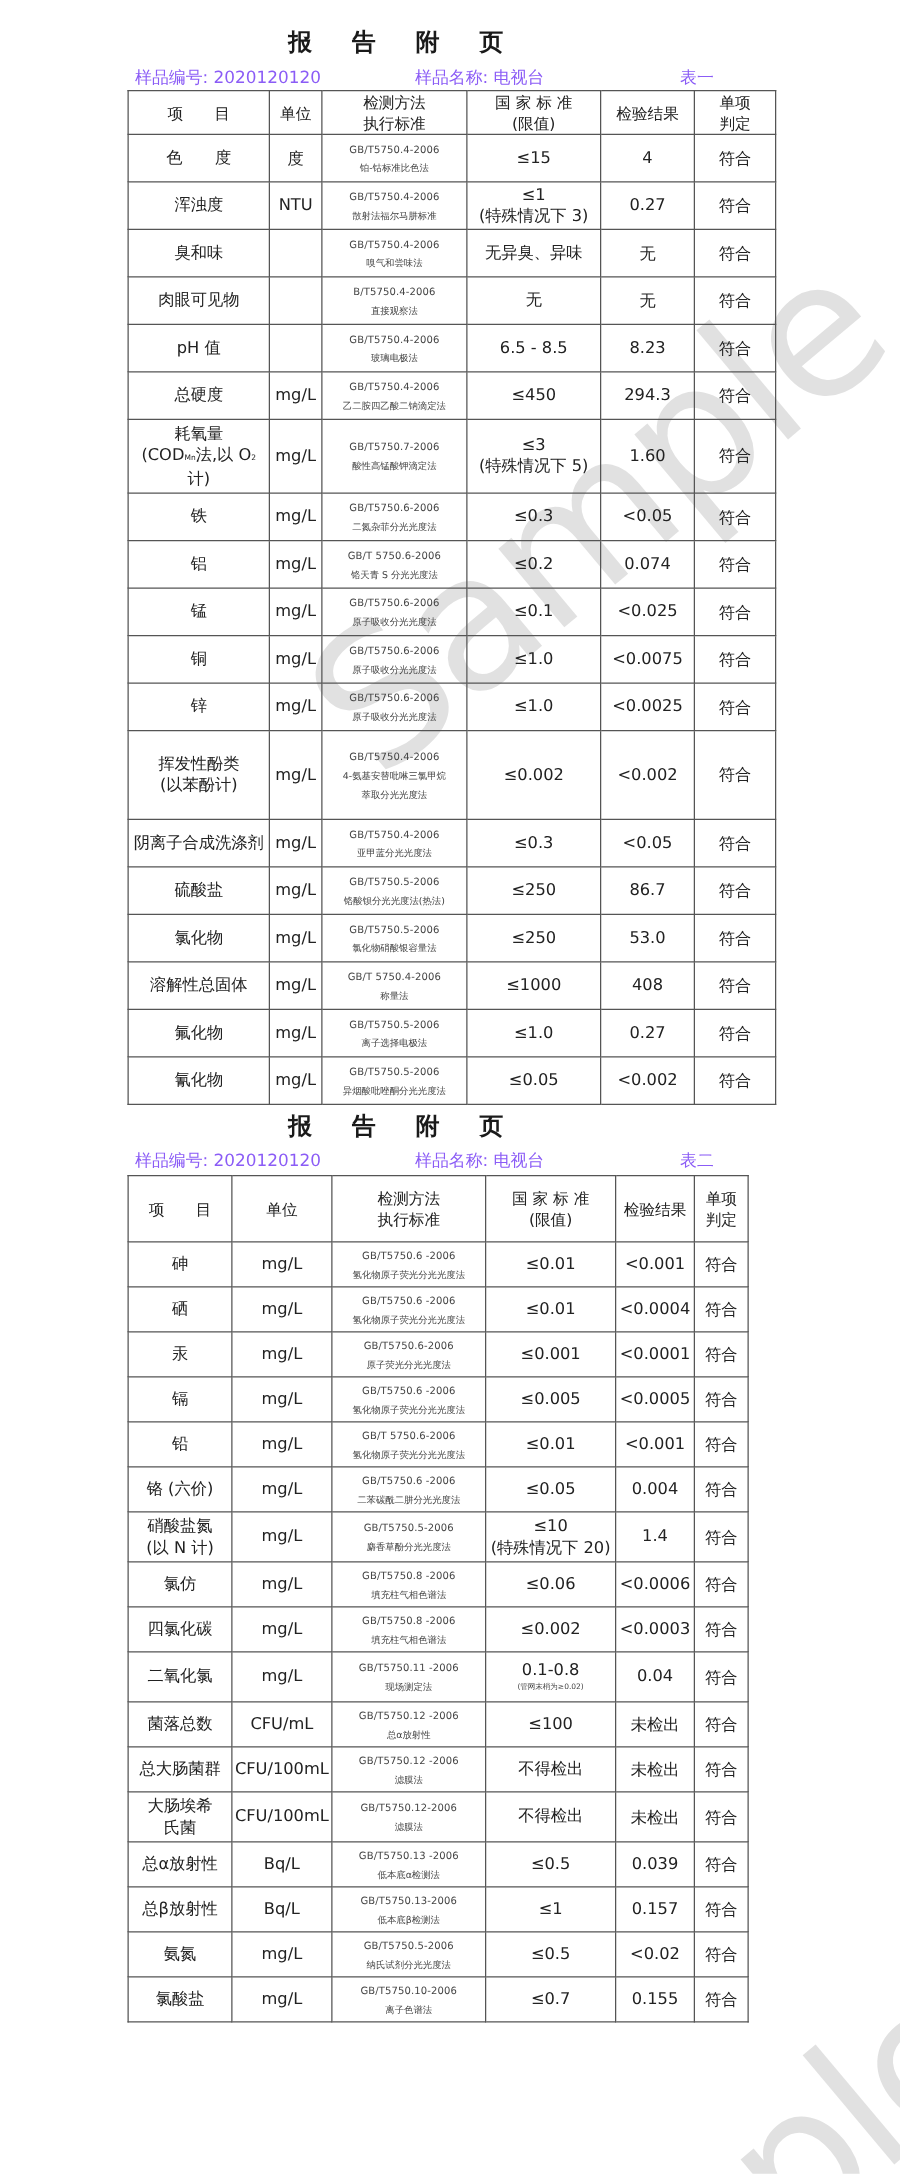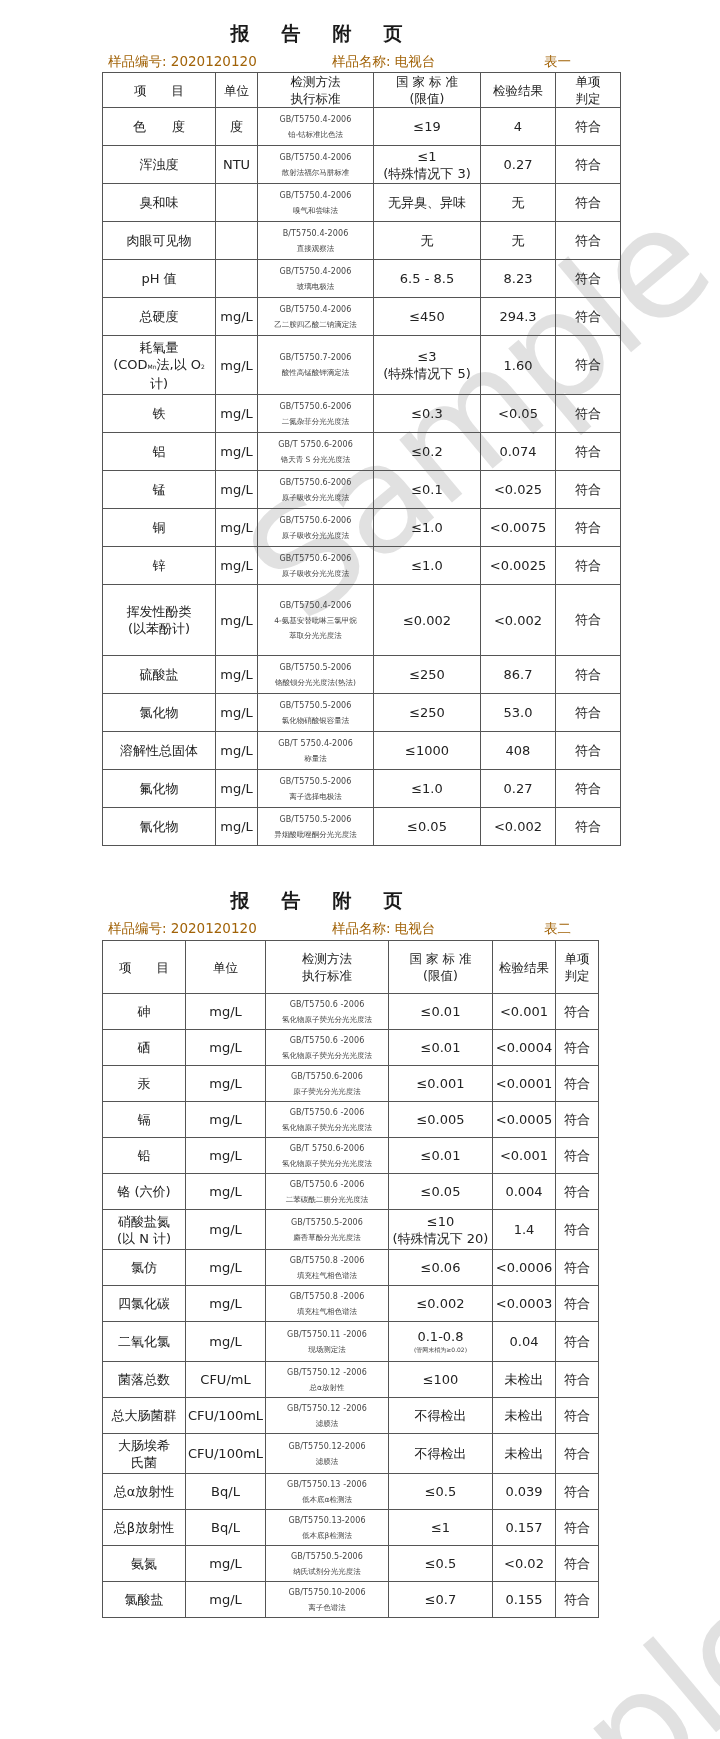--- a/index.html
+++ b/index.html
@@ -1,21 +1,21 @@
 <!DOCTYPE html>
 <html><head>
 <meta charset="utf-8">
 <style>
   html, body { margin:0; padding:0; background:#ffffff; }
   body { width:720px; height:1739px; position:relative; overflow:hidden;
          font-family:"DejaVu Sans", "Liberation Sans", sans-serif; color:#1a1a1a; }
   .page-title { position:absolute; left:0; width:633px; text-align:center;
          font-size:19px; font-weight:bold; letter-spacing:0; }
   .page-title span { display:inline-block; margin:0 16px; }
-  .meta { position:absolute; font-size:13.5px; color:#a16207; white-space:nowrap;text-align:center; }
+  .meta { position:absolute; font-size:13.5px; color:#8b5cf6; white-space:nowrap;text-align:center; }
   table.report { position:absolute; border-collapse:collapse; table-layout:fixed; }
   table.report td, table.report th { border:1px solid #555; text-align:center;
          vertical-align:middle; padding:0; font-weight:normal; font-size:13px; color:#222; }
   table.report th { font-size:12.5px; line-height:17px; }
   .method { font-size:7.5px; line-height:15px; color:#444; }
   .method .std { display:block; font-size:8px; letter-spacing:0.1px; }
   .limit-note { display:block; font-size:6px; color:#444; line-height:10px; }
   .two-line { line-height:17px; }
   .item-name { line-height:17px; }
   .sub { font-size:6px; vertical-align:baseline; }
@@ -70,21 +70,21 @@
           <div class="item-name">色　　度</div>
         </td>
         <td>度</td>
         <td>
           <div class="method">
             <span class="std">GB/T5750.4-2006</span>
             <span style="display:block">铂-钴标准比色法</span>
           </div>
         </td>
         <td>
-          <div class="two-line">≤19</div>
+          <div class="two-line">≤15</div>
         </td>
         <td>4</td>
         <td>符合</td>
       </tr>
       <tr style="height: 38px;">
         <td>
           <div class="item-name">浑浊度</div>
         </td>
         <td>NTU</td>
         <td>
@@ -283,20 +283,37 @@
           <div class="method">
             <span class="std">GB/T5750.4-2006</span>
             <span style="display:block">4-氨基安替吡啉三氯甲烷</span>
             <span style="display:block">萃取分光光度法</span>
           </div>
         </td>
         <td>
           <div class="two-line">≤0.002</div>
         </td>
         <td>&lt;0.002</td>
+        <td>符合</td>
+      </tr>
+      <tr style="height: 38px;">
+        <td>
+          <div class="item-name">阴离子合成洗涤剂</div>
+        </td>
+        <td>mg/L</td>
+        <td>
+          <div class="method">
+            <span class="std">GB/T5750.4-2006</span>
+            <span style="display:block">亚甲蓝分光光度法</span>
+          </div>
+        </td>
+        <td>
+          <div class="two-line">≤0.3</div>
+        </td>
+        <td>&lt;0.05</td>
         <td>符合</td>
       </tr>
       <tr style="height: 38px;">
         <td>
           <div class="item-name">硫酸盐</div>
         </td>
         <td>mg/L</td>
         <td>
           <div class="method">
             <span class="std">GB/T5750.5-2006</span>

